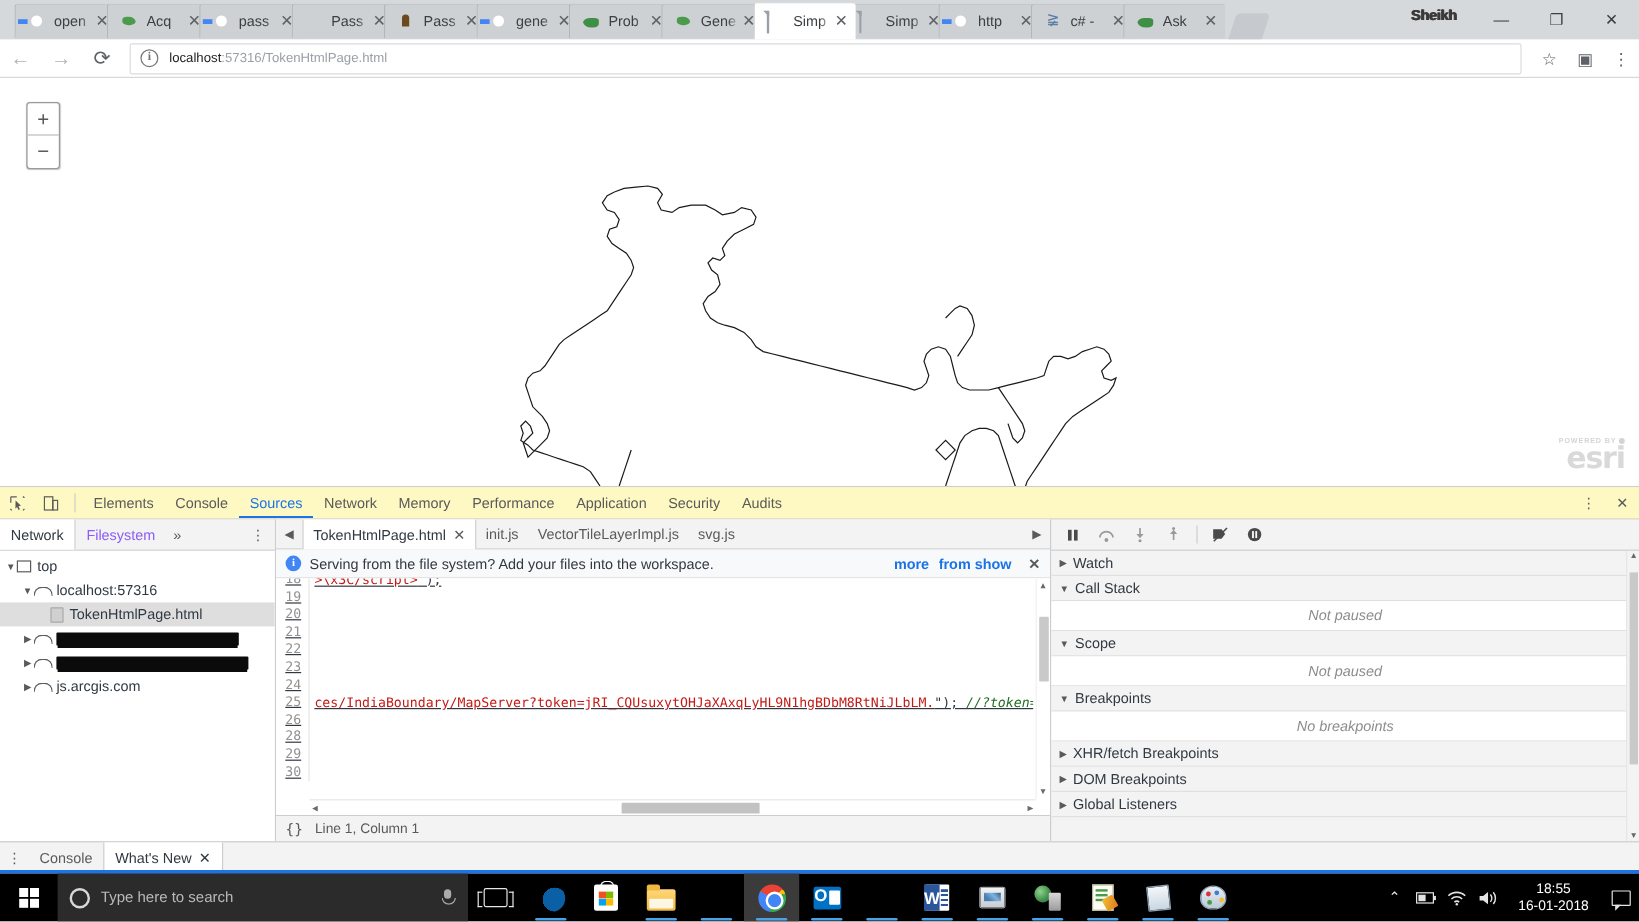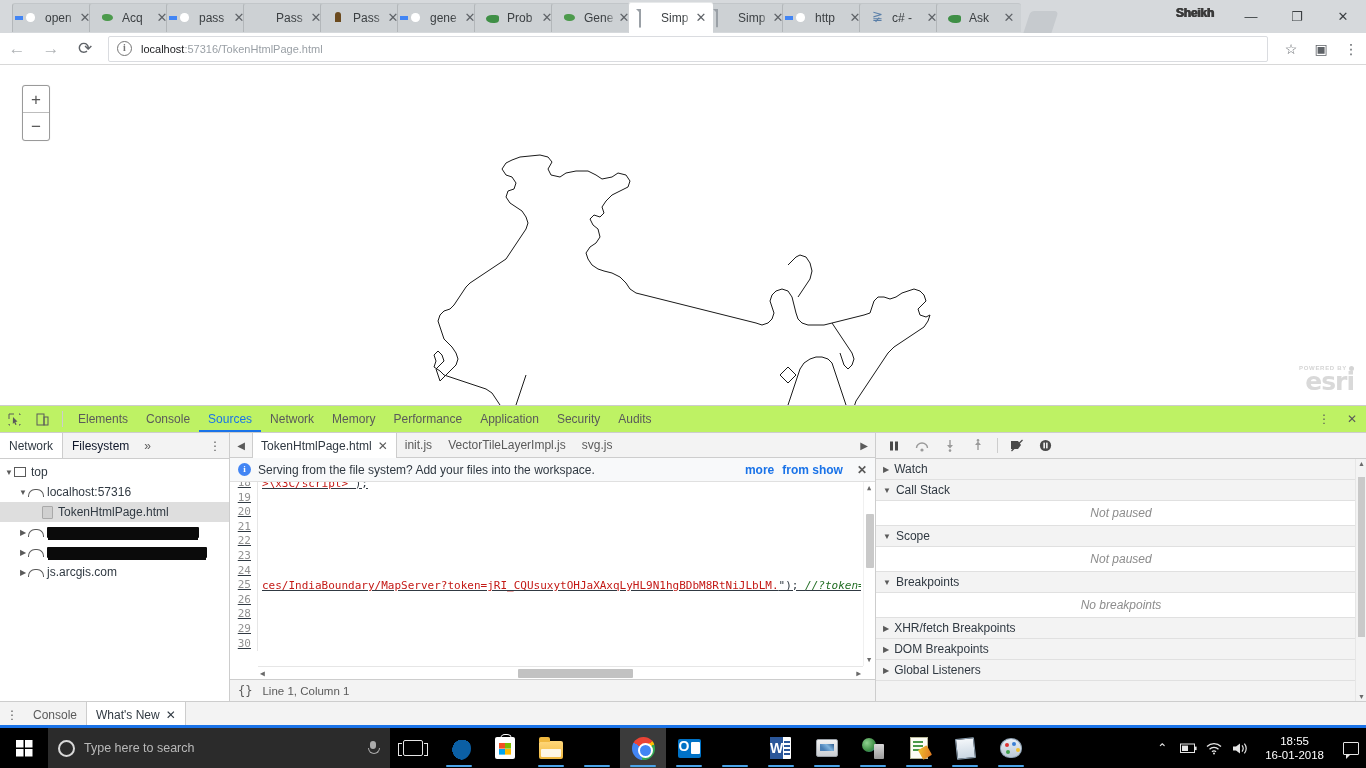--- a/index.html
+++ b/index.html
@@ -201,21 +201,21 @@
   }
 
   
   .devtools {
     position: absolute; top: 405px; left: 0; width: 1366px; height: 323px;
     background: #f3f3f3; border-top: 1px solid #cdcdcd;
     font-size: 12px; color: #303942;
   }
   .dt-toolbar {
     height: 27px; display: flex; align-items: center;
-    border-bottom: 1px solid #cdcdcd; background: #bef264;
+    border-bottom: 1px solid #cdcdcd; background: #fef9c3;
   }
   .dt-icon-btn {
     width: 28px; height: 26px; display: flex; align-items: center; justify-content: center;
     color: #5a5a5a;
   }
   .dt-sep { width: 1px; height: 16px; background: #cdcdcd; margin: 0 6px; }
   .dt-tab {
     padding: 0 9px; height: 26px; display: flex; align-items: center;
     font-size: 12px; color: #5a5a5a; white-space: nowrap;
   }
@@ -227,21 +227,21 @@
   .dt-body { display: flex; height: 268px; }
   .nav-pane {
     width: 230px; border-right: 1px solid #cdcdcd; background: #f3f3f3;
     display: flex; flex-direction: column;
   }
   .nav-tabs {
     height: 26px; display: flex; align-items: stretch;
     border-bottom: 1px solid #cdcdcd; background: #f3f3f3;
   }
   .nav-tabs .nt {
-    padding: 0 9px; display: flex; align-items: center; font-size: 12px; color: #0f172a;
+    padding: 0 9px; display: flex; align-items: center; font-size: 12px; color: #8b5cf6;
   }
   .nav-tabs .nt.active { background: #fff; border-right: 1px solid #cdcdcd; color: #303942; }
   .nav-tabs .more { padding: 0 6px; display: flex; align-items: center; color: #5a5a5a; }
   .nav-tabs .kebab-wrap { margin-left: auto; display: flex; align-items: center; padding: 0 8px; }
   .tree { background: #fff; flex: 1 1 auto; padding-top: 3px; overflow: hidden; }
   .tree-row {
     height: 20px; display: flex; align-items: center; font-size: 12px; color: #303942;
     white-space: nowrap; position: relative;
   }
   .tree-row.selected { background: #dedede; }

